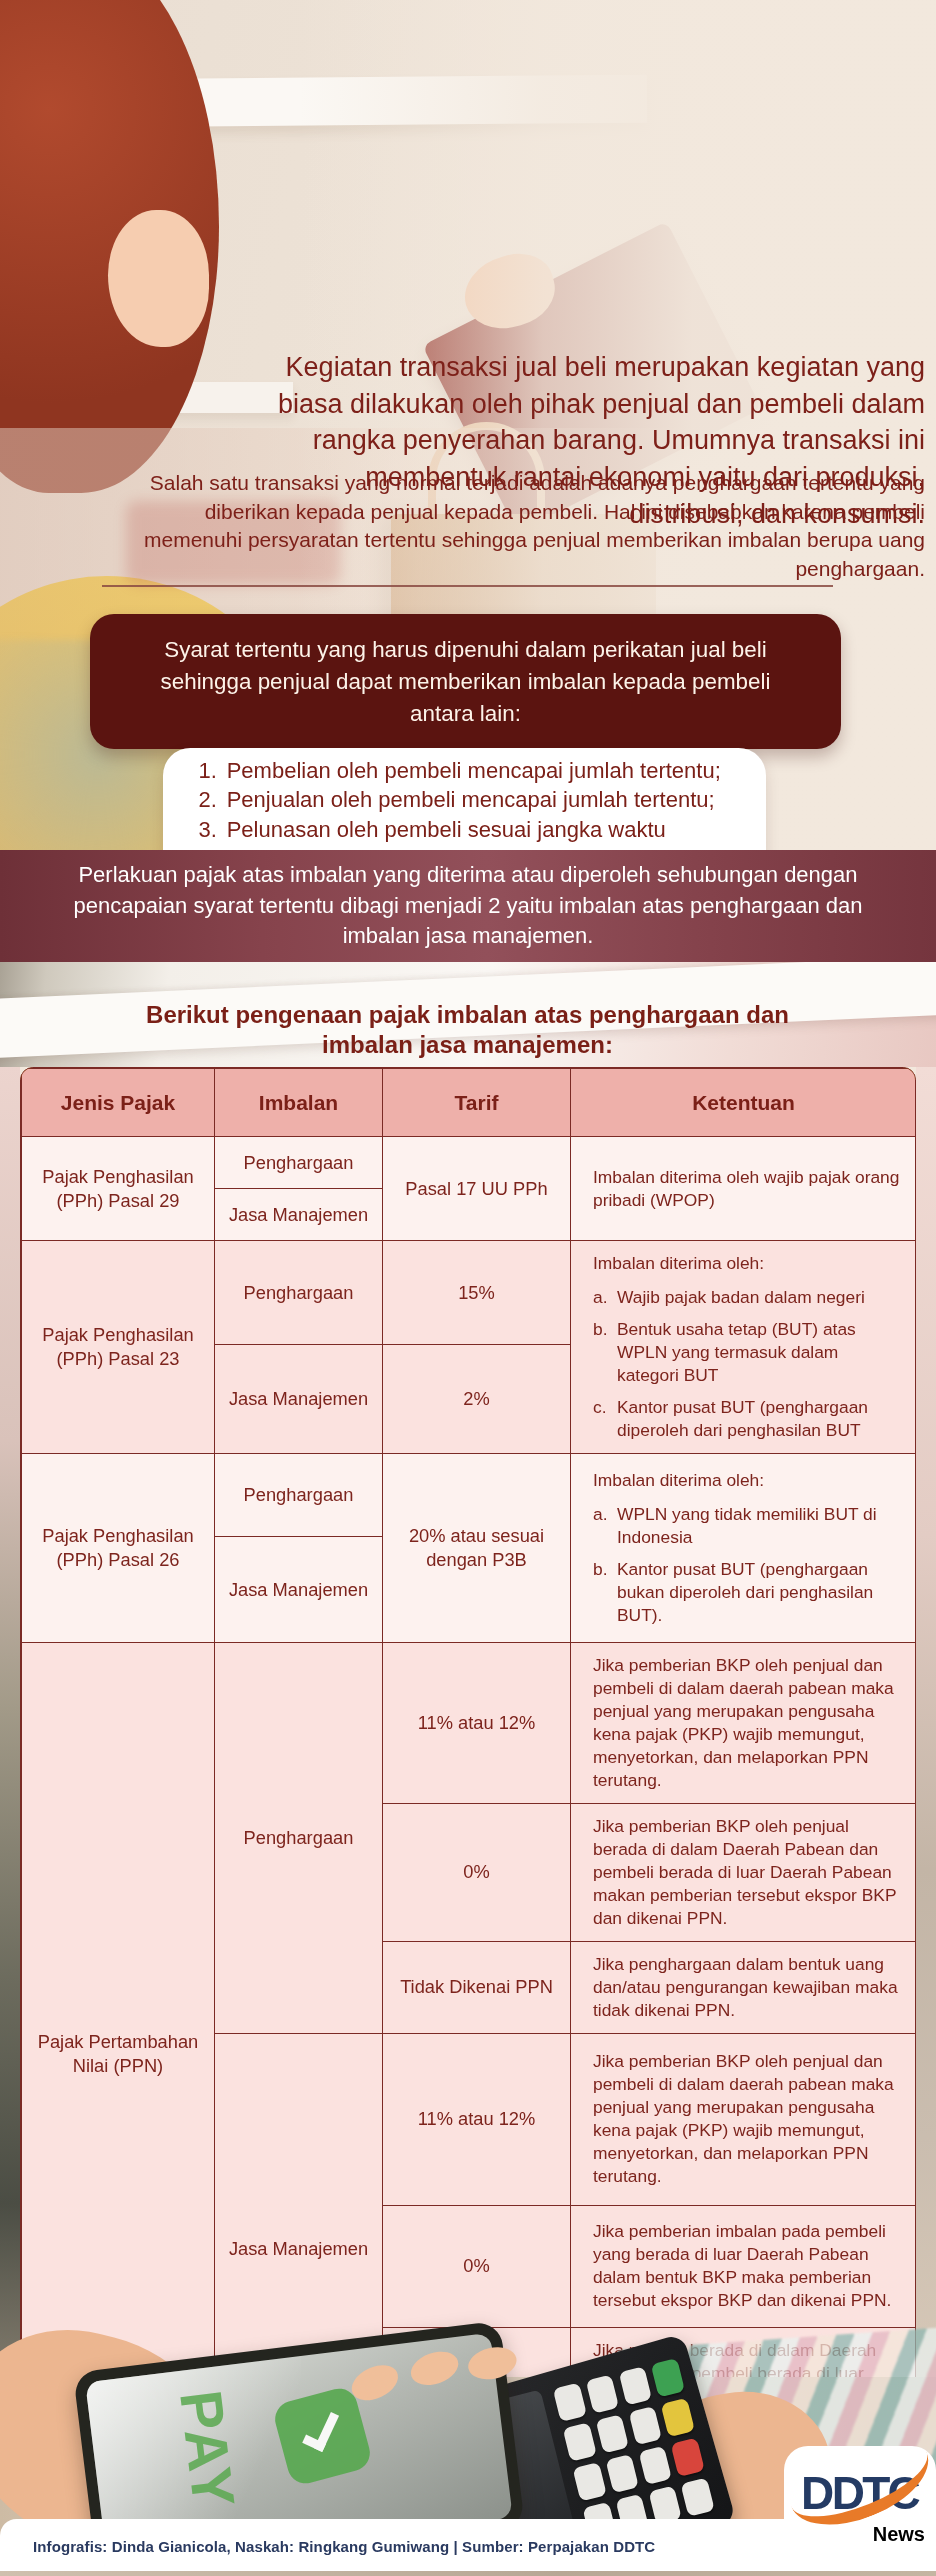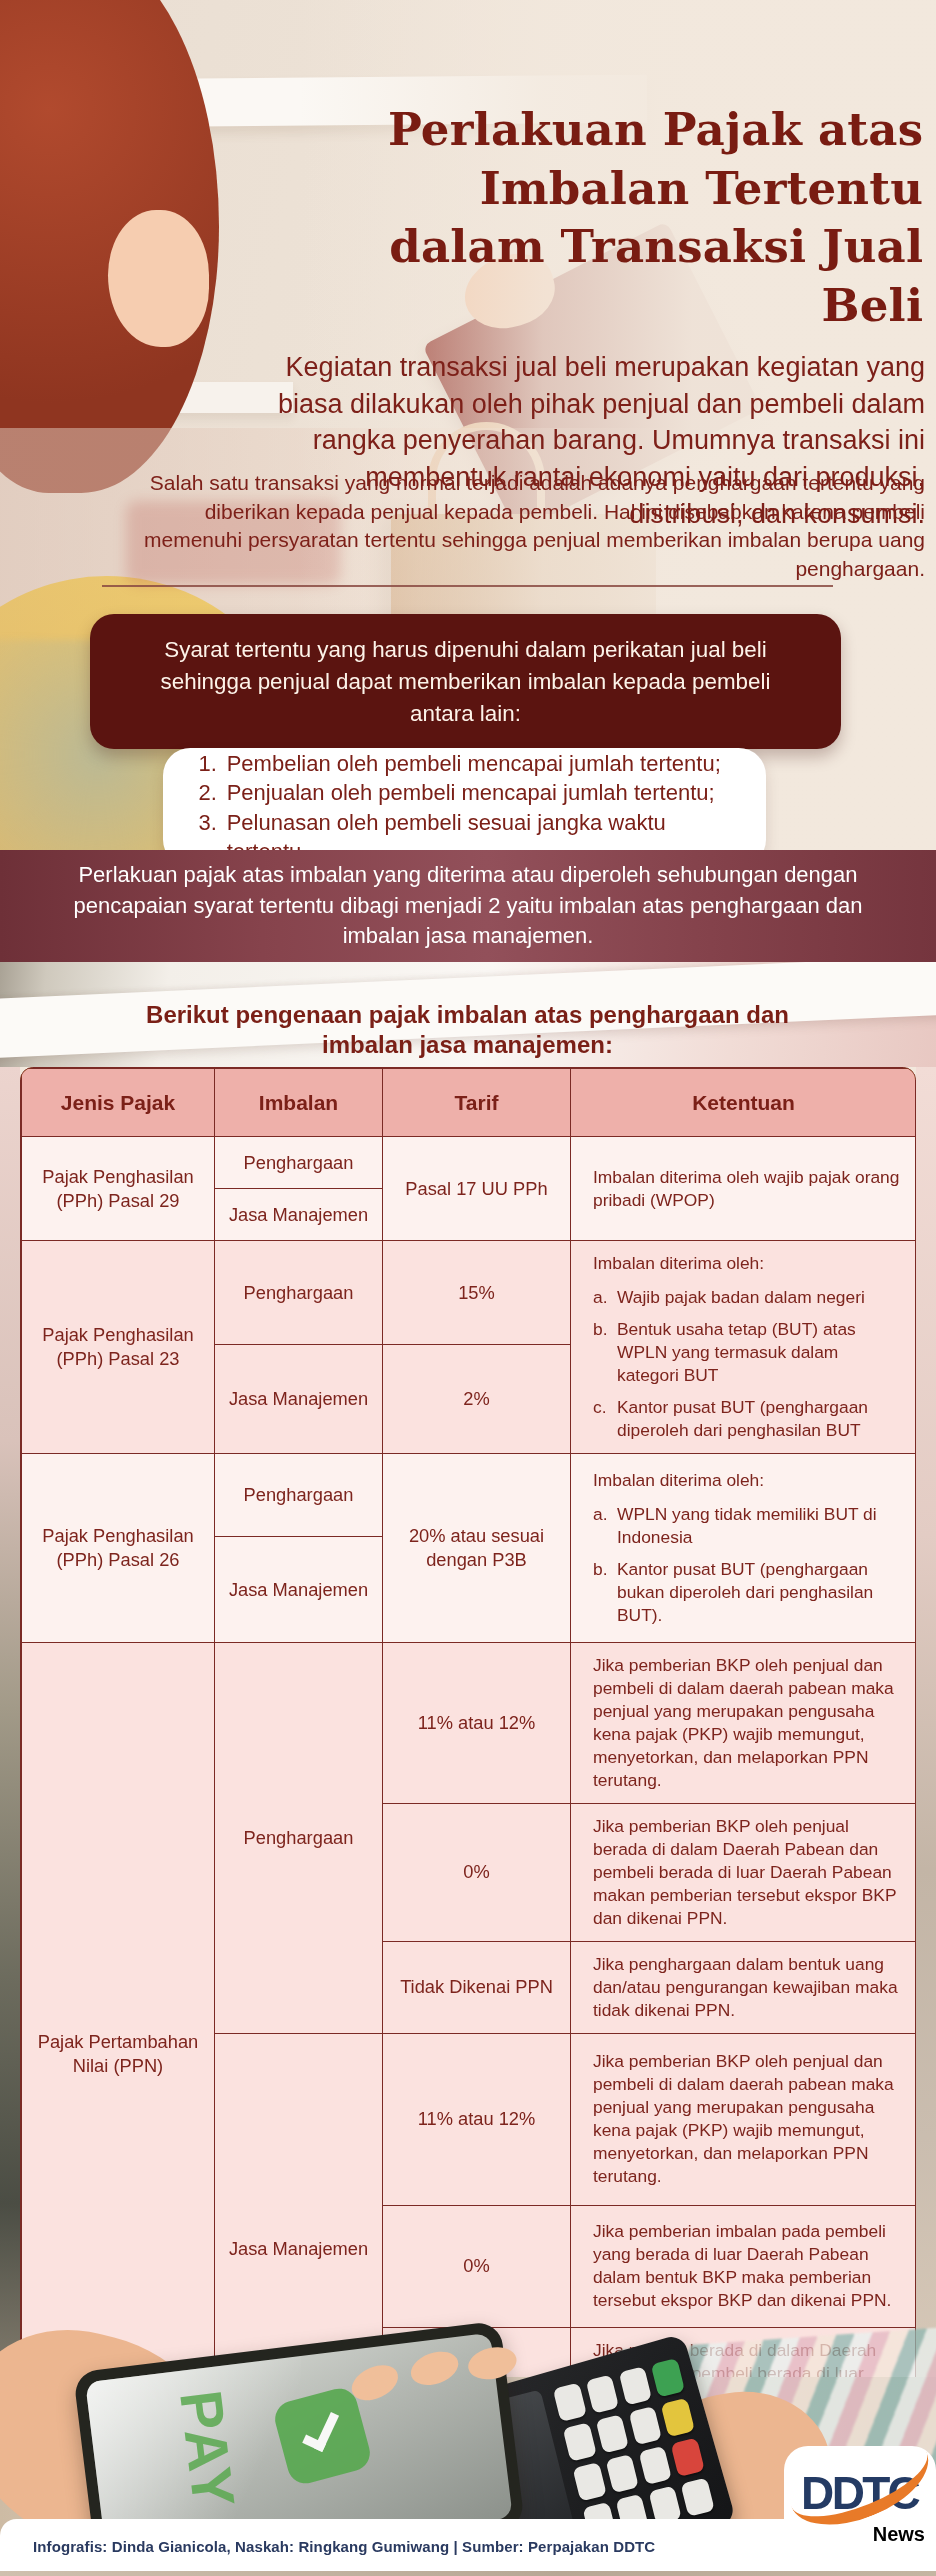--- a/index.html
+++ b/index.html
@@ -55,21 +55,21 @@
     font-size:21px; line-height:1.36; color:#7d2019; font-weight:500; }
   .divider { position:absolute; left:102px; top:585px; width:731px; height:1.8px;
     background:#8a4a42; opacity:.85; }
 
   .req-box { position:absolute; left:90px; top:614px; width:751px; min-height:119px;
     background:#5b1410; border-radius:24px; color:#fdf3e9;
     display:flex; align-items:center; justify-content:center; text-align:center;
     font-size:22.4px; line-height:1.42; padding:20px 42px; font-weight:500;
     box-shadow:0 7.3px 14.6px rgba(60,15,10,.25); }
   .list-box { position:absolute; left:163px; top:748px; width:603px; min-height:95px;
-    background:#ffffff; border-radius:27.4px; padding:1px 31px;
+    background:#ffffff; border-radius:27.4px; padding:8px 31px;
     display:flex; align-items:center; box-shadow:0 7.3px 14.6px rgba(60,15,10,.12); }
   .list-box ol { margin:0; padding-left:29px; color:#7b2018; font-size:22px;
     line-height:1.33; font-weight:500; }
   .list-box li { padding-left:3.7px; }
 
   
   .band { position:absolute; left:0; top:850px; width:936px; height:112px;
     background:linear-gradient(90deg,#6e3038 0%,#86434c 28%,#92505a 52%,#84424b 76%,#75353e 100%);
     display:flex; align-items:center; justify-content:center; }
   .band-text { width:832px; text-align:center; color:#ffffff; font-size:22px;
@@ -186,21 +186,20 @@
     <div class="hand-top"></div>
     <div class="bag-handle"></div>
     <div class="kraft-bag"></div>
     <div class="woman-body"></div>
     <div class="hero-lower-tint"></div>
     <div class="red-blur"></div>
     <div class="green-blur"></div>
     <div class="hero-fade"></div>
   </div>
 
-  <h1 class="title">Perlakuan Pajak atas Imbalan Tertentu dalam Transaksi Jual Beli</h1>
   <p class="intro-1">Kegiatan transaksi jual beli merupakan kegiatan yang biasa dilakukan oleh pihak penjual dan pembeli dalam rangka penyerahan barang. Umumnya transaksi ini membentuk rantai ekonomi yaitu dari produksi, distribusi, dan konsumsi.</p>
   <p class="intro-2">Salah satu transaksi yang normal terjadi adalah adanya penghargaan tertentu yang diberikan kepada penjual kepada pembeli. Hal ini disebabkan karena pembeli memenuhi persyaratan tertentu sehingga penjual memberikan imbalan berupa uang penghargaan.</p>
   <div class="divider"></div>
 
   <div class="req-box">
     <span>Syarat tertentu yang harus dipenuhi dalam perikatan jual beli sehingga penjual dapat memberikan imbalan kepada pembeli antara lain:</span>
   </div>
   <div class="list-box">
     <ol>
       <li>Pembelian oleh pembeli mencapai jumlah tertentu;</li>

